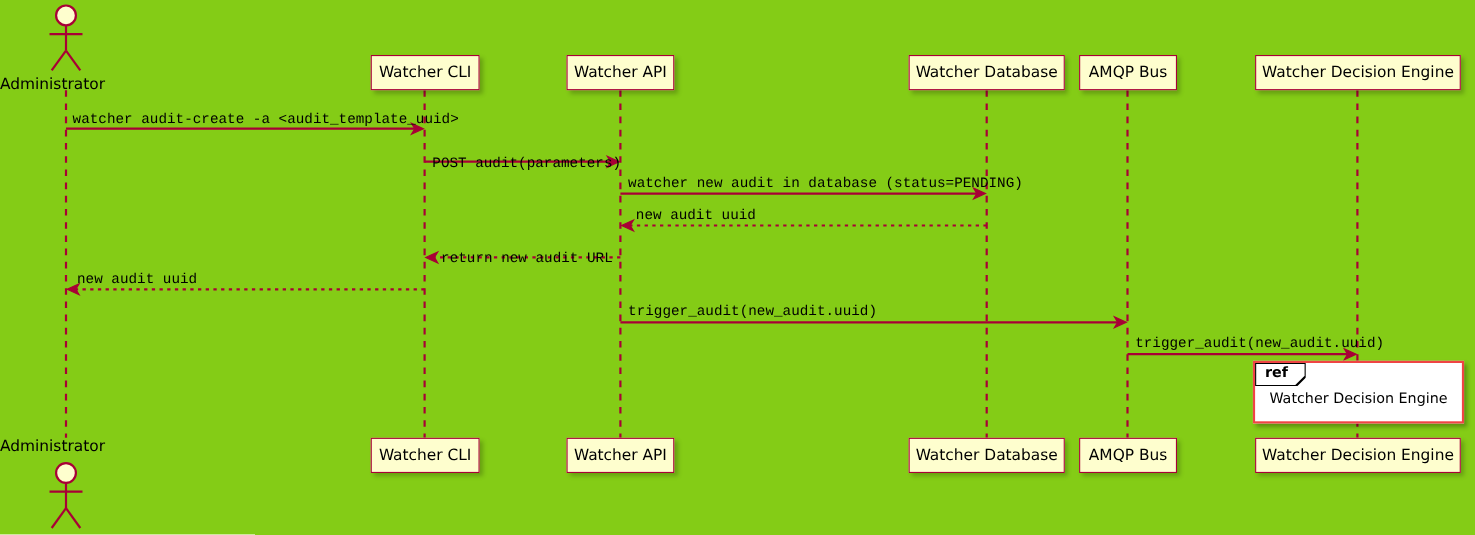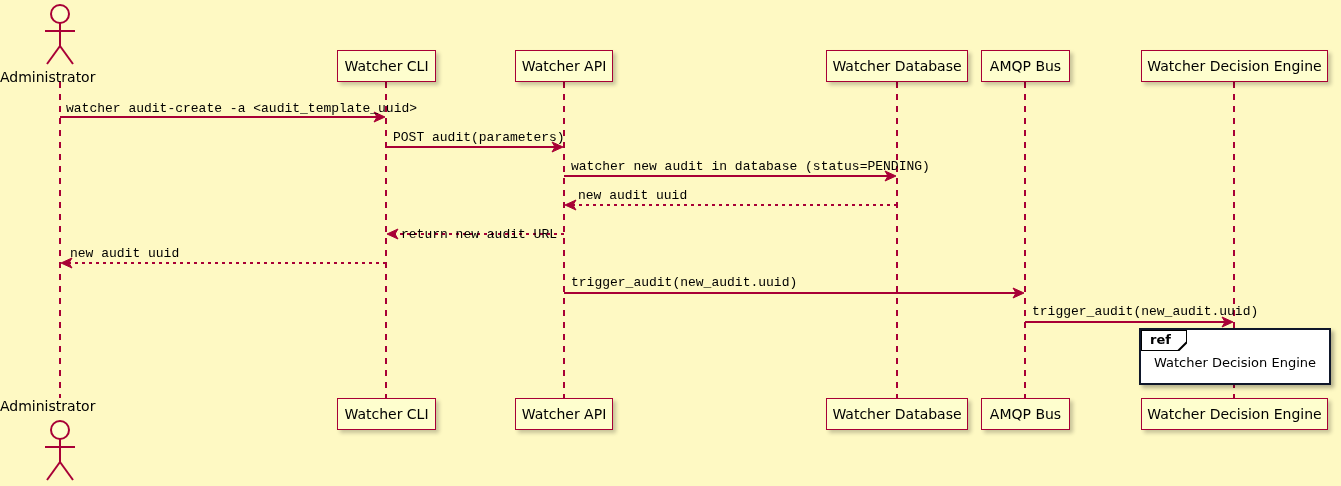--- a/index.html
+++ b/index.html
@@ -4,21 +4,21 @@
 <style>
   html, body {
     margin: 0;
     padding: 0;
     background: #FFFFFF;
   }
   #diagram {
     position: relative;
     width: 1341px;
     height: 486px;
-    background: #fef9c3;
+    background: #84cc16;
     font-family: "DejaVu Sans", sans-serif;
     overflow: hidden;
   }
   .svg-layer {
     position: absolute;
     left: 0;
     top: 0;
     width: 1341px;
     height: 486px;
   }
@@ -52,21 +52,21 @@
     font-size: 13px;
     color: #000000;
     white-space: nowrap;
     line-height: 1;
     font-family: Liberation Mono, monospace;
   }
   
   .ref-box {
     position: absolute;
     background: #FFFFFF;
-    border: 2px solid #0f172a;
+    border: 2px solid #ef4444;
     box-sizing: border-box;
     box-shadow: 3px 3px 4px rgba(0,0,0,0.30);
     padding-left: 20px;
   }
   .ref-tab {
     position: absolute;
     left: 0;
     top: 0;
     height: 21px;
     width: 46px;
@@ -170,21 +170,21 @@
       <div class="participant" style="left: 1141px; top: 398px; width: 187px; height: 32px;">
         <span>Watcher Decision Engine</span>
       </div>
     </div>
 
   <div class="actor-label" style="left:0px; top:70px; width:120px;">Administrator</div>
   <div class="actor-label" style="left:0px; top:399px; width:120px;">Administrator</div>
 
   <div id="message-labels">
       <div class="msg-label" style="left: 66px; top: 102px;">watcher audit-create -a &lt;audit_template_uuid&gt;</div>
-      <div class="msg-label" style="left: 393px; top: 131px;">POST audit(parameters)</div>
+      <div class="msg-label" style="left: 393px; top: 142px;">POST audit(parameters)</div>
       <div class="msg-label" style="left: 571px; top: 160px;">watcher new audit in database (status=PENDING)</div>
       <div class="msg-label" style="left: 578px; top: 189px;">new audit uuid</div>
       <div class="msg-label" style="left: 401px; top: 228px;">return new audit URL</div>
       <div class="msg-label" style="left: 70px; top: 247px;">new audit uuid</div>
       <div class="msg-label" style="left: 571px; top: 276px;">trigger_audit(new_audit.uuid)</div>
       <div class="msg-label" style="left: 1032px; top: 305px;">trigger_audit(new_audit.uuid)</div>
     </div>
 
   <div class="ref-box" style="left:1139px; top:328px; width:192px; height:57px;">
     <svg class="ref-tab" viewBox="0 0 46 21" xmlns="http://www.w3.org/2000/svg" preserveAspectRatio="none">

